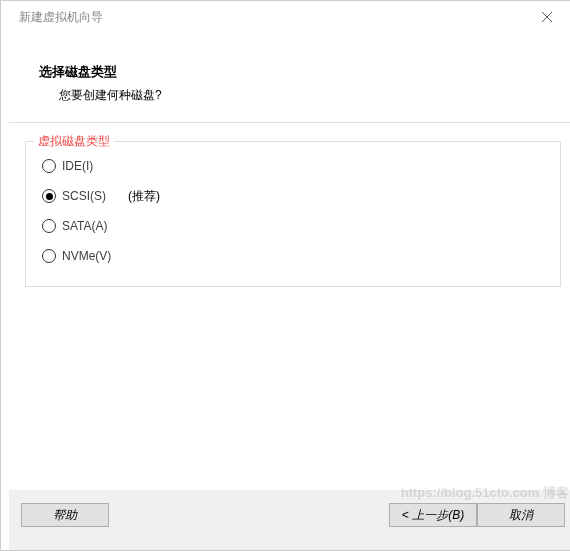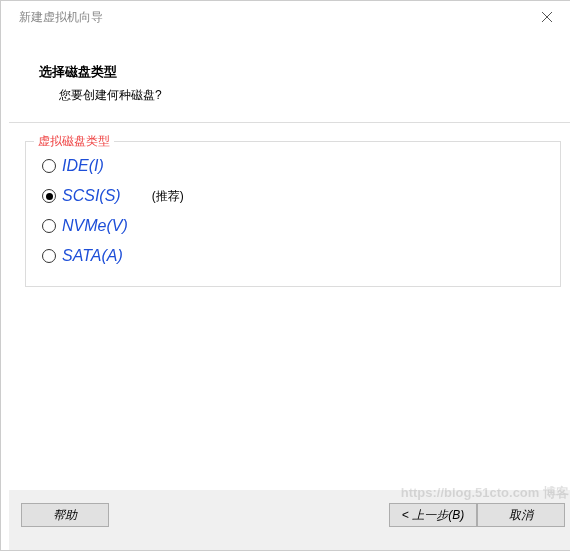--- a/index.html
+++ b/index.html
@@ -106,26 +106,25 @@
   }
   .radio.selected::after {
     content: "";
     width: 7px;
     height: 7px;
     background: #000000;
     border-radius: 50%;
     display: block;
   }
   .radio-label {
-    font-size: 16px;
-    color: #1d4ed8;
-    font-style: italic;
+    font-size: 12px;
+    color: #404040;
   }
   .note {
-    margin-left: 31px;
+    margin-left: 22px;
     color: #000000;
   }
   .watermark {
     position: absolute;
     right: 8px;
     bottom: 48px;
     color: rgba(0,0,0,0.12);
     font-size: 13px;
     pointer-events: none;
     font-weight: bold;
@@ -192,26 +191,26 @@
       </div>
 
       <div class="radio-row">
         <span class="radio selected"></span>
         <span class="radio-label">SCSI(S)</span>
         <span class="note">(推荐)</span>
       </div>
 
       <div class="radio-row">
         <span class="radio"></span>
+        <span class="radio-label">SATA(A)</span>
+      </div>
+
+      <div class="radio-row">
+        <span class="radio"></span>
         <span class="radio-label">NVMe(V)</span>
-      </div>
-
-      <div class="radio-row">
-        <span class="radio"></span>
-        <span class="radio-label">SATA(A)</span>
       </div>
     </div>
   </div>
 
   <div class="watermark">https://blog.51cto.com 博客</div>
 
   <div class="footer">
     <div class="btn help">帮助</div>
     <div class="spacer"></div>
     <div class="btn">&lt; 上一步(B)</div>

